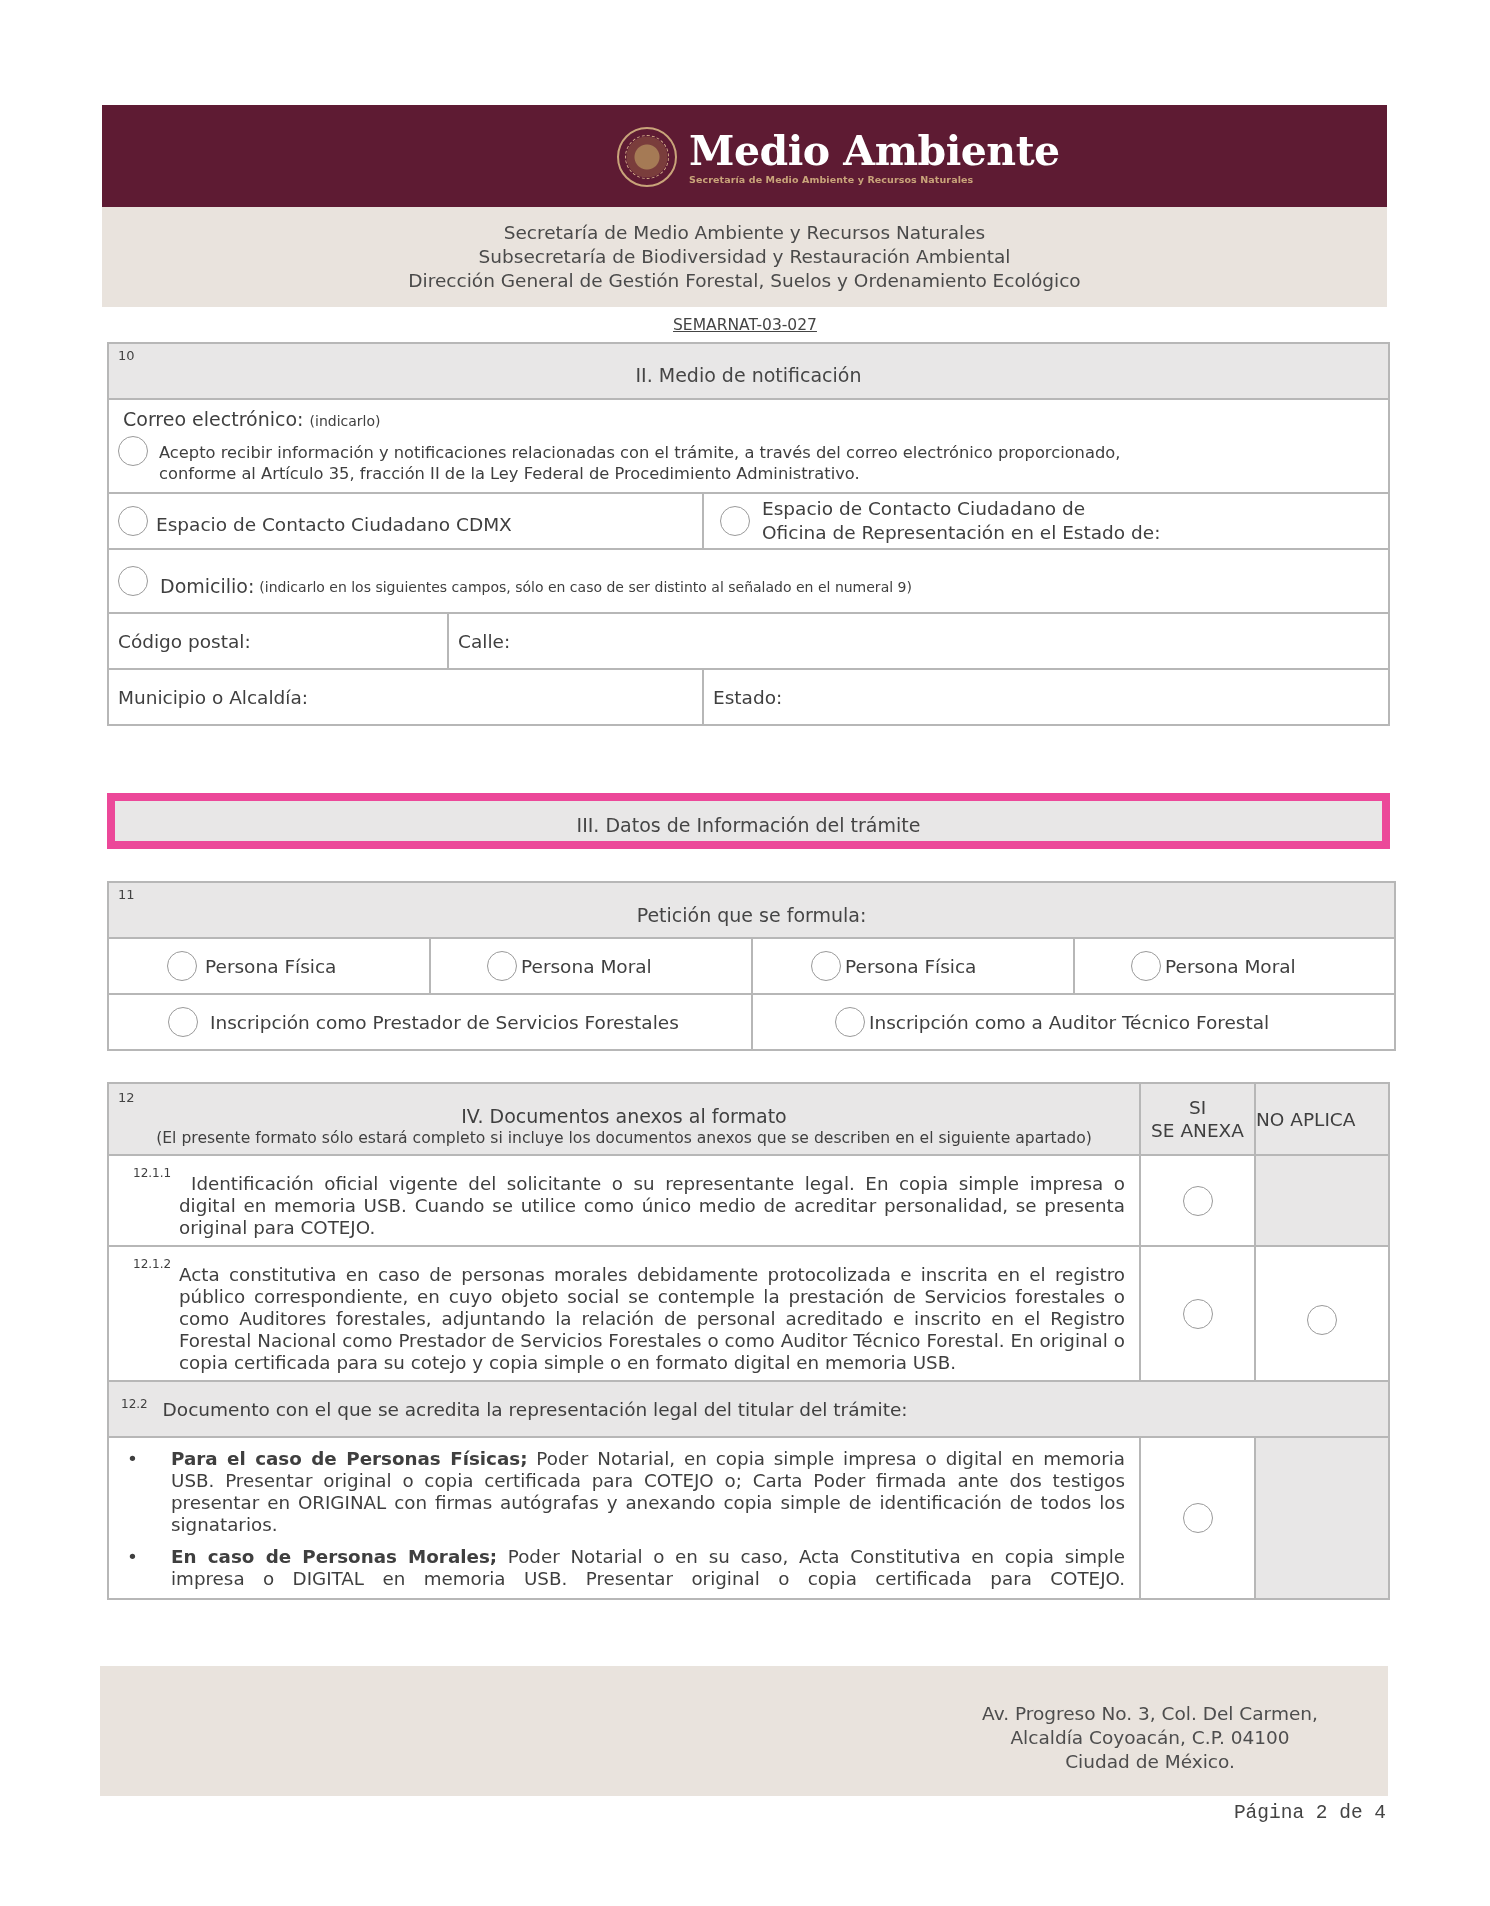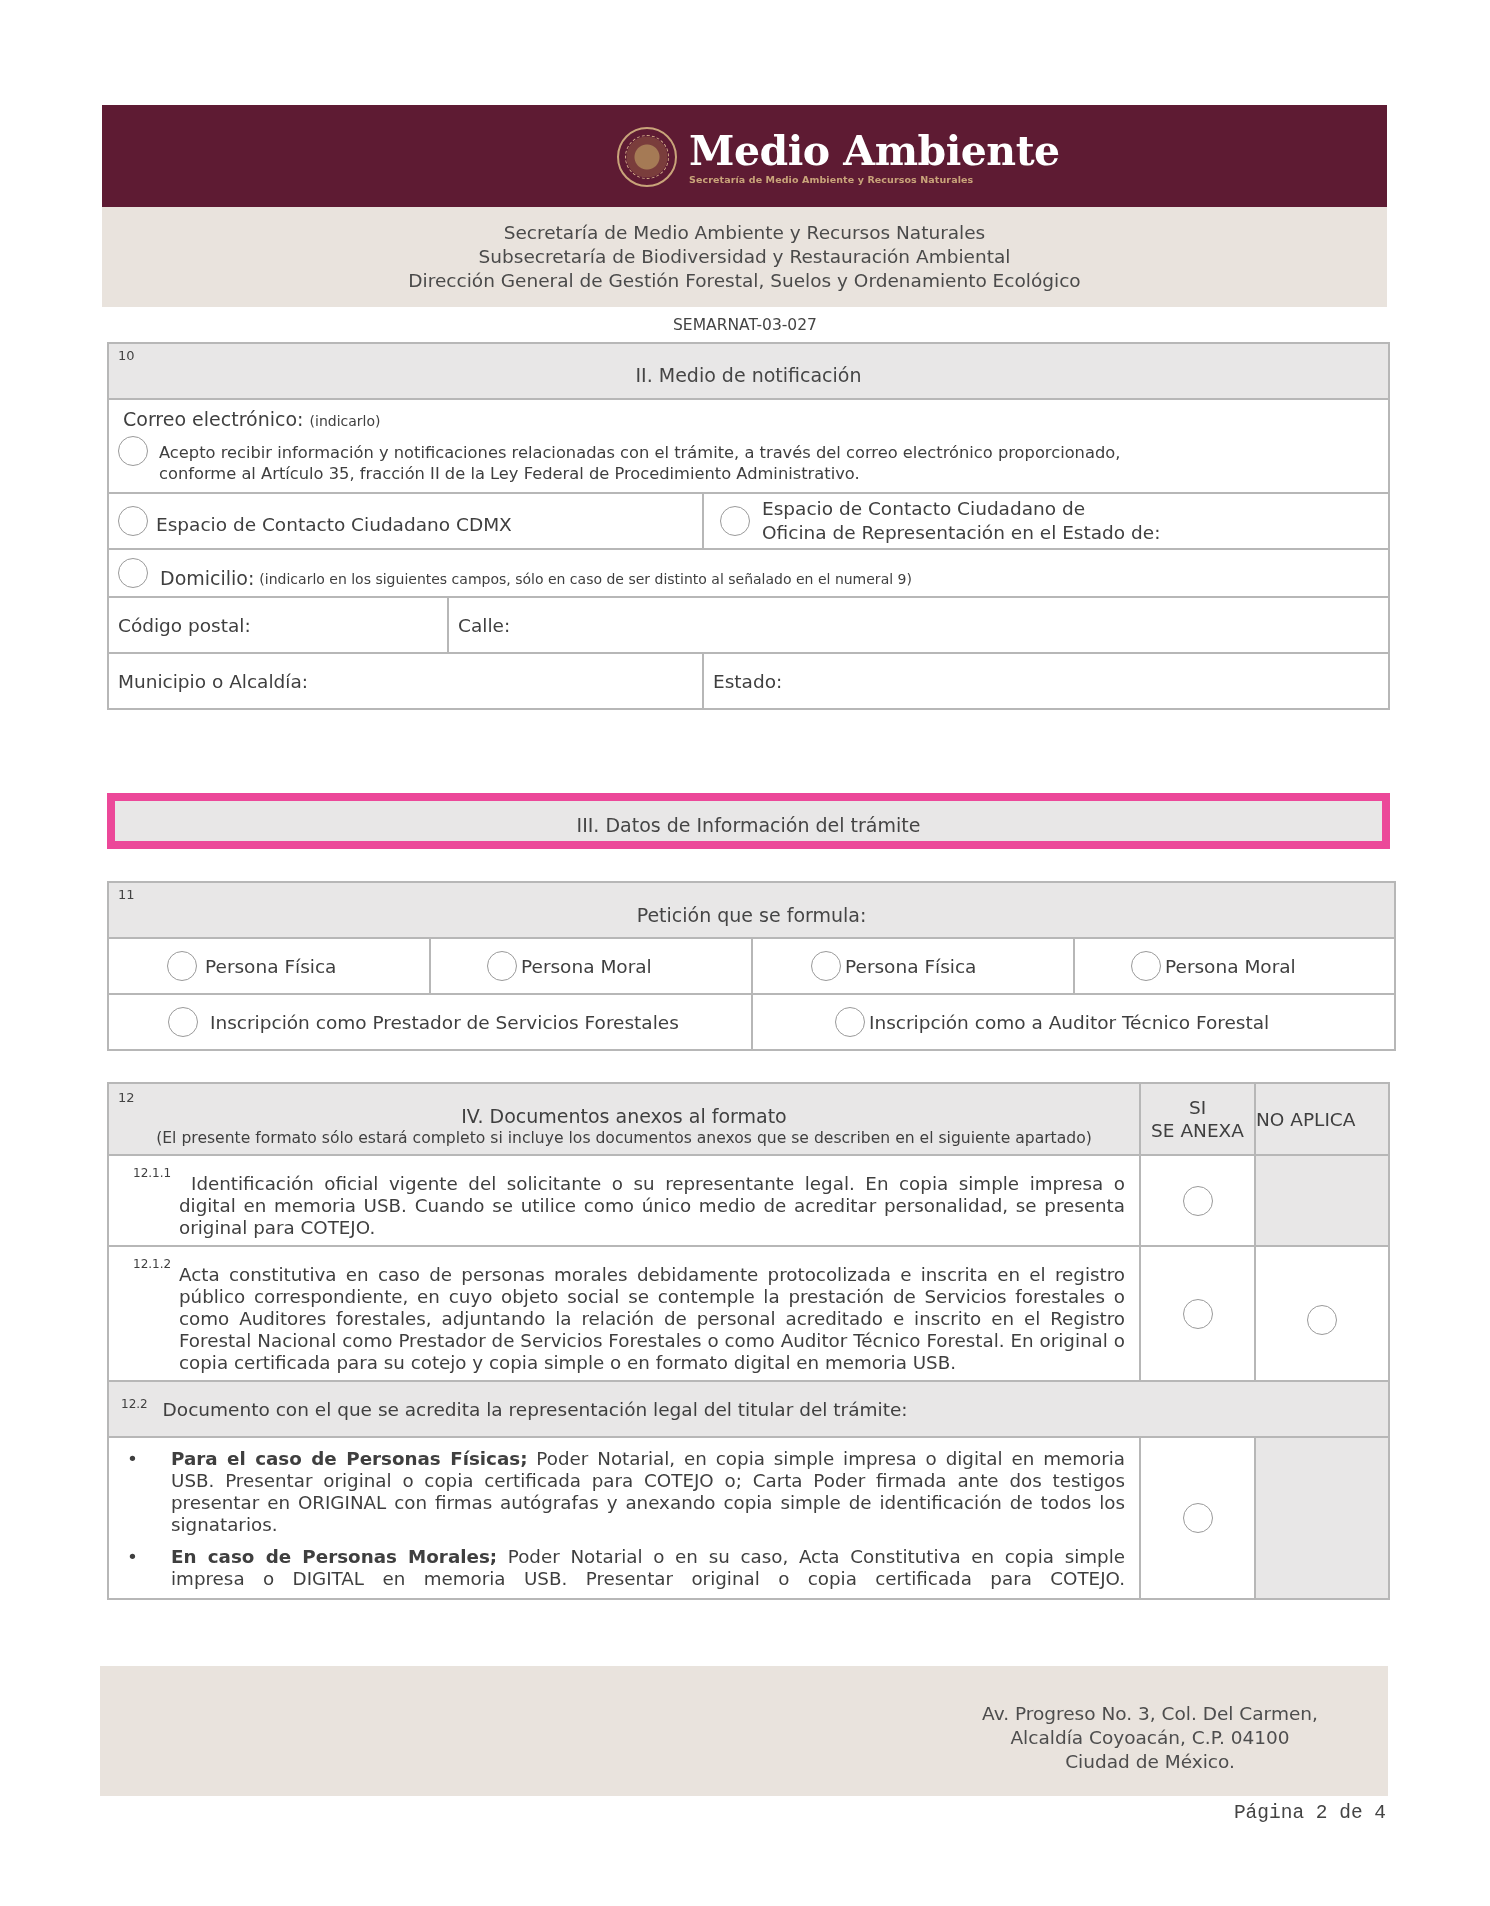--- a/index.html
+++ b/index.html
@@ -17,21 +17,21 @@
                  border: 1px dashed #d8b48c; }
   .logo-text { margin-left: 12px; display: flex; flex-direction: column; }
   .logo-title { font-family: "DejaVu Serif", "Liberation Serif", serif; font-weight: bold; color: #ffffff;
                 font-size: 41px; line-height: 42px; letter-spacing: -0.5px; }
   .logo-sub { font-size: 9.5px; font-weight: bold; color: #c9a47a; margin-top: 2px; letter-spacing: 0.1px; }
 
   .band { left: 102px; top: 207px; width: 1285px; height: 100px; background: #e9e3dd;
           display: flex; flex-direction: column; align-items: center; justify-content: center; }
   .band div { font-size: 18.5px; line-height: 24px; color: #4a4a4a; }
 
-  .code { left: 0; width: 1490px; top: 316px; text-align: center; font-size: 15.5px; color: #444; }
+  .code { left: 0; width: 1490px; top: 316px; text-align: center; font-size: 15.5px; color: #444; text-decoration: underline; }
 
   
   table { border-collapse: collapse; table-layout: fixed; }
   td { border: 2px solid #b7b7b7; vertical-align: middle; font-size: 18.5px; color: #3f3f3f; }
   .gray { background: #e8e7e7; }
   .num { position: absolute; font-size: 13px; color: #444; }
   td.rel { position: relative; }
 
   .radio { display: inline-block; width: 30px; height: 30px; border-radius: 50%; border: 1.6px solid #9a9a9a;
            background: #fff; vertical-align: middle; flex: none; }
@@ -114,21 +114,21 @@
     <td colspan="2">
       <div style="display:flex;align-items:center;padding-left:16px">
         <span class="radio"></span>
         <div style="margin-left:12px;line-height:24px">
           <div>Espacio de Contacto Ciudadano de</div>
           <div>Oficina de Representación en el Estado de:</div>
         </div>
       </div>
     </td>
   </tr>
-  <tr style="height:48px">
+  <tr style="height:64px">
     <td colspan="4">
       <div style="display:flex;align-items:center;padding-left:9px">
         <span class="radio"></span>
         <span style="margin-left:12px;margin-top:10px;font-size:19px">Domicilio:</span>
         <span class="small-note" style="margin-left:5px;margin-top:12px">(indicarlo en los siguientes campos, sólo en caso de ser distinto al señalado en el numeral 9)</span>
       </div>
     </td>
   </tr>
   <tr style="height:56px">
     <td style="padding-left:9px"><span>Código postal:</span></td>

